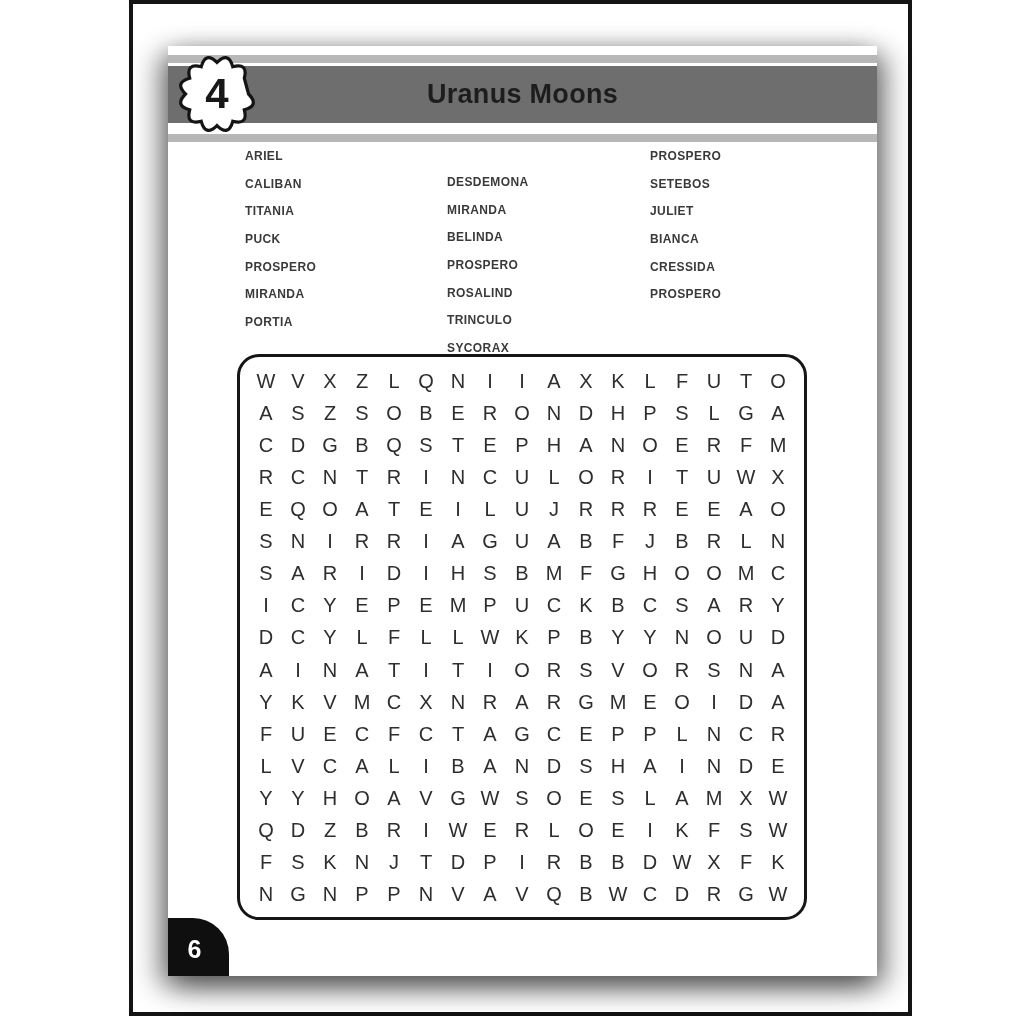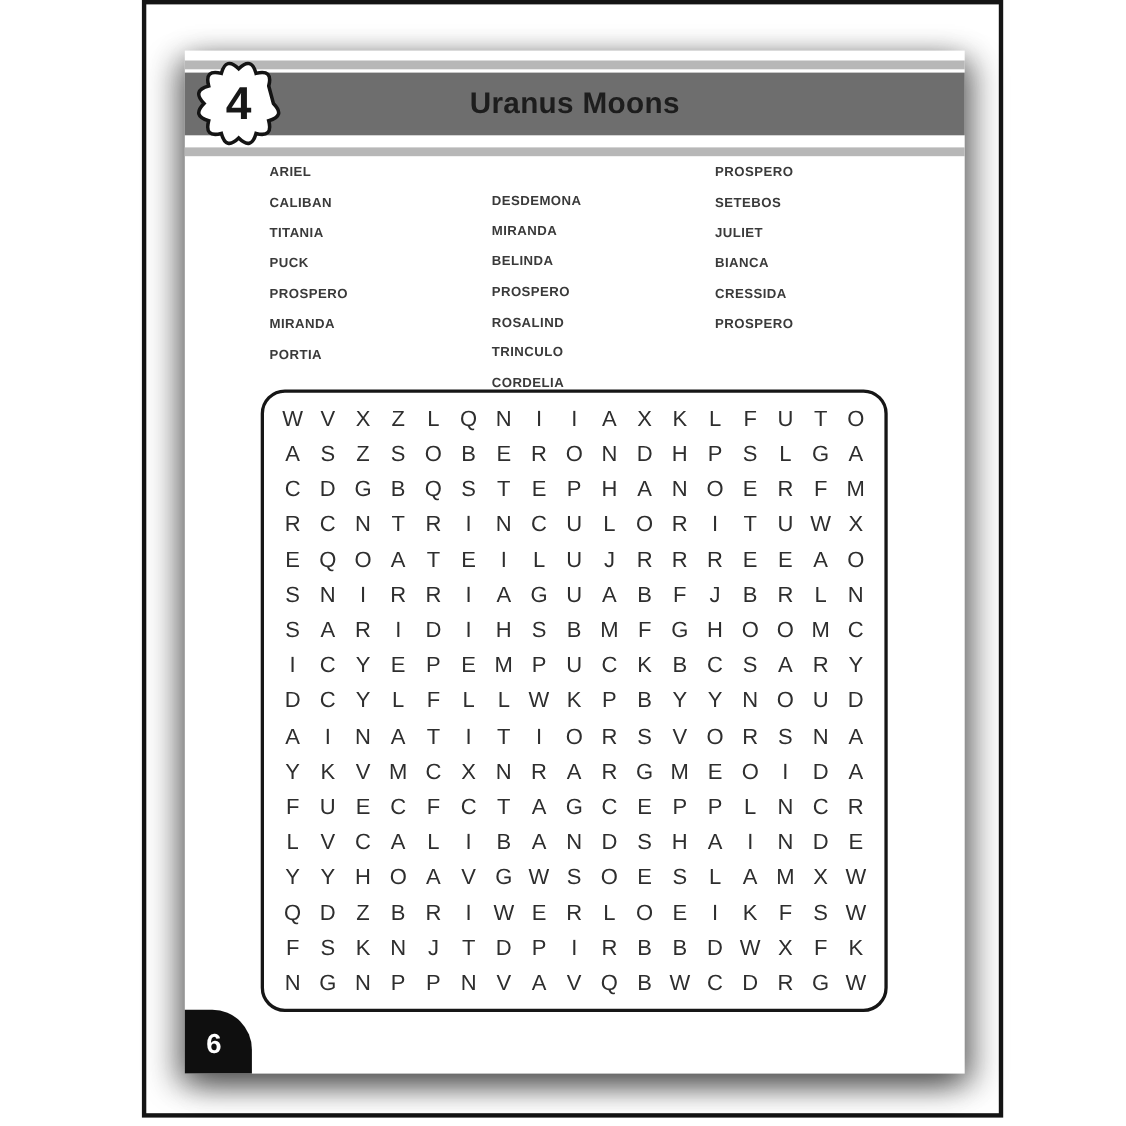--- a/index.html
+++ b/index.html
@@ -92,21 +92,21 @@
           <div class="witem">MIRANDA</div>
           <div class="witem">PORTIA</div>
         </div>
       <div class="wcol c1">
           <div class="witem">DESDEMONA</div>
           <div class="witem">MIRANDA</div>
           <div class="witem">BELINDA</div>
           <div class="witem">PROSPERO</div>
           <div class="witem">ROSALIND</div>
           <div class="witem">TRINCULO</div>
-          <div class="witem">CORDELIA</div>
+          <div class="witem">SYCORAX</div>
         </div>
       <div class="wcol c2">
           <div class="witem">PROSPERO</div>
           <div class="witem">SETEBOS</div>
           <div class="witem">JULIET</div>
           <div class="witem">BIANCA</div>
           <div class="witem">CRESSIDA</div>
           <div class="witem">PROSPERO</div>
         </div>
     </div>

